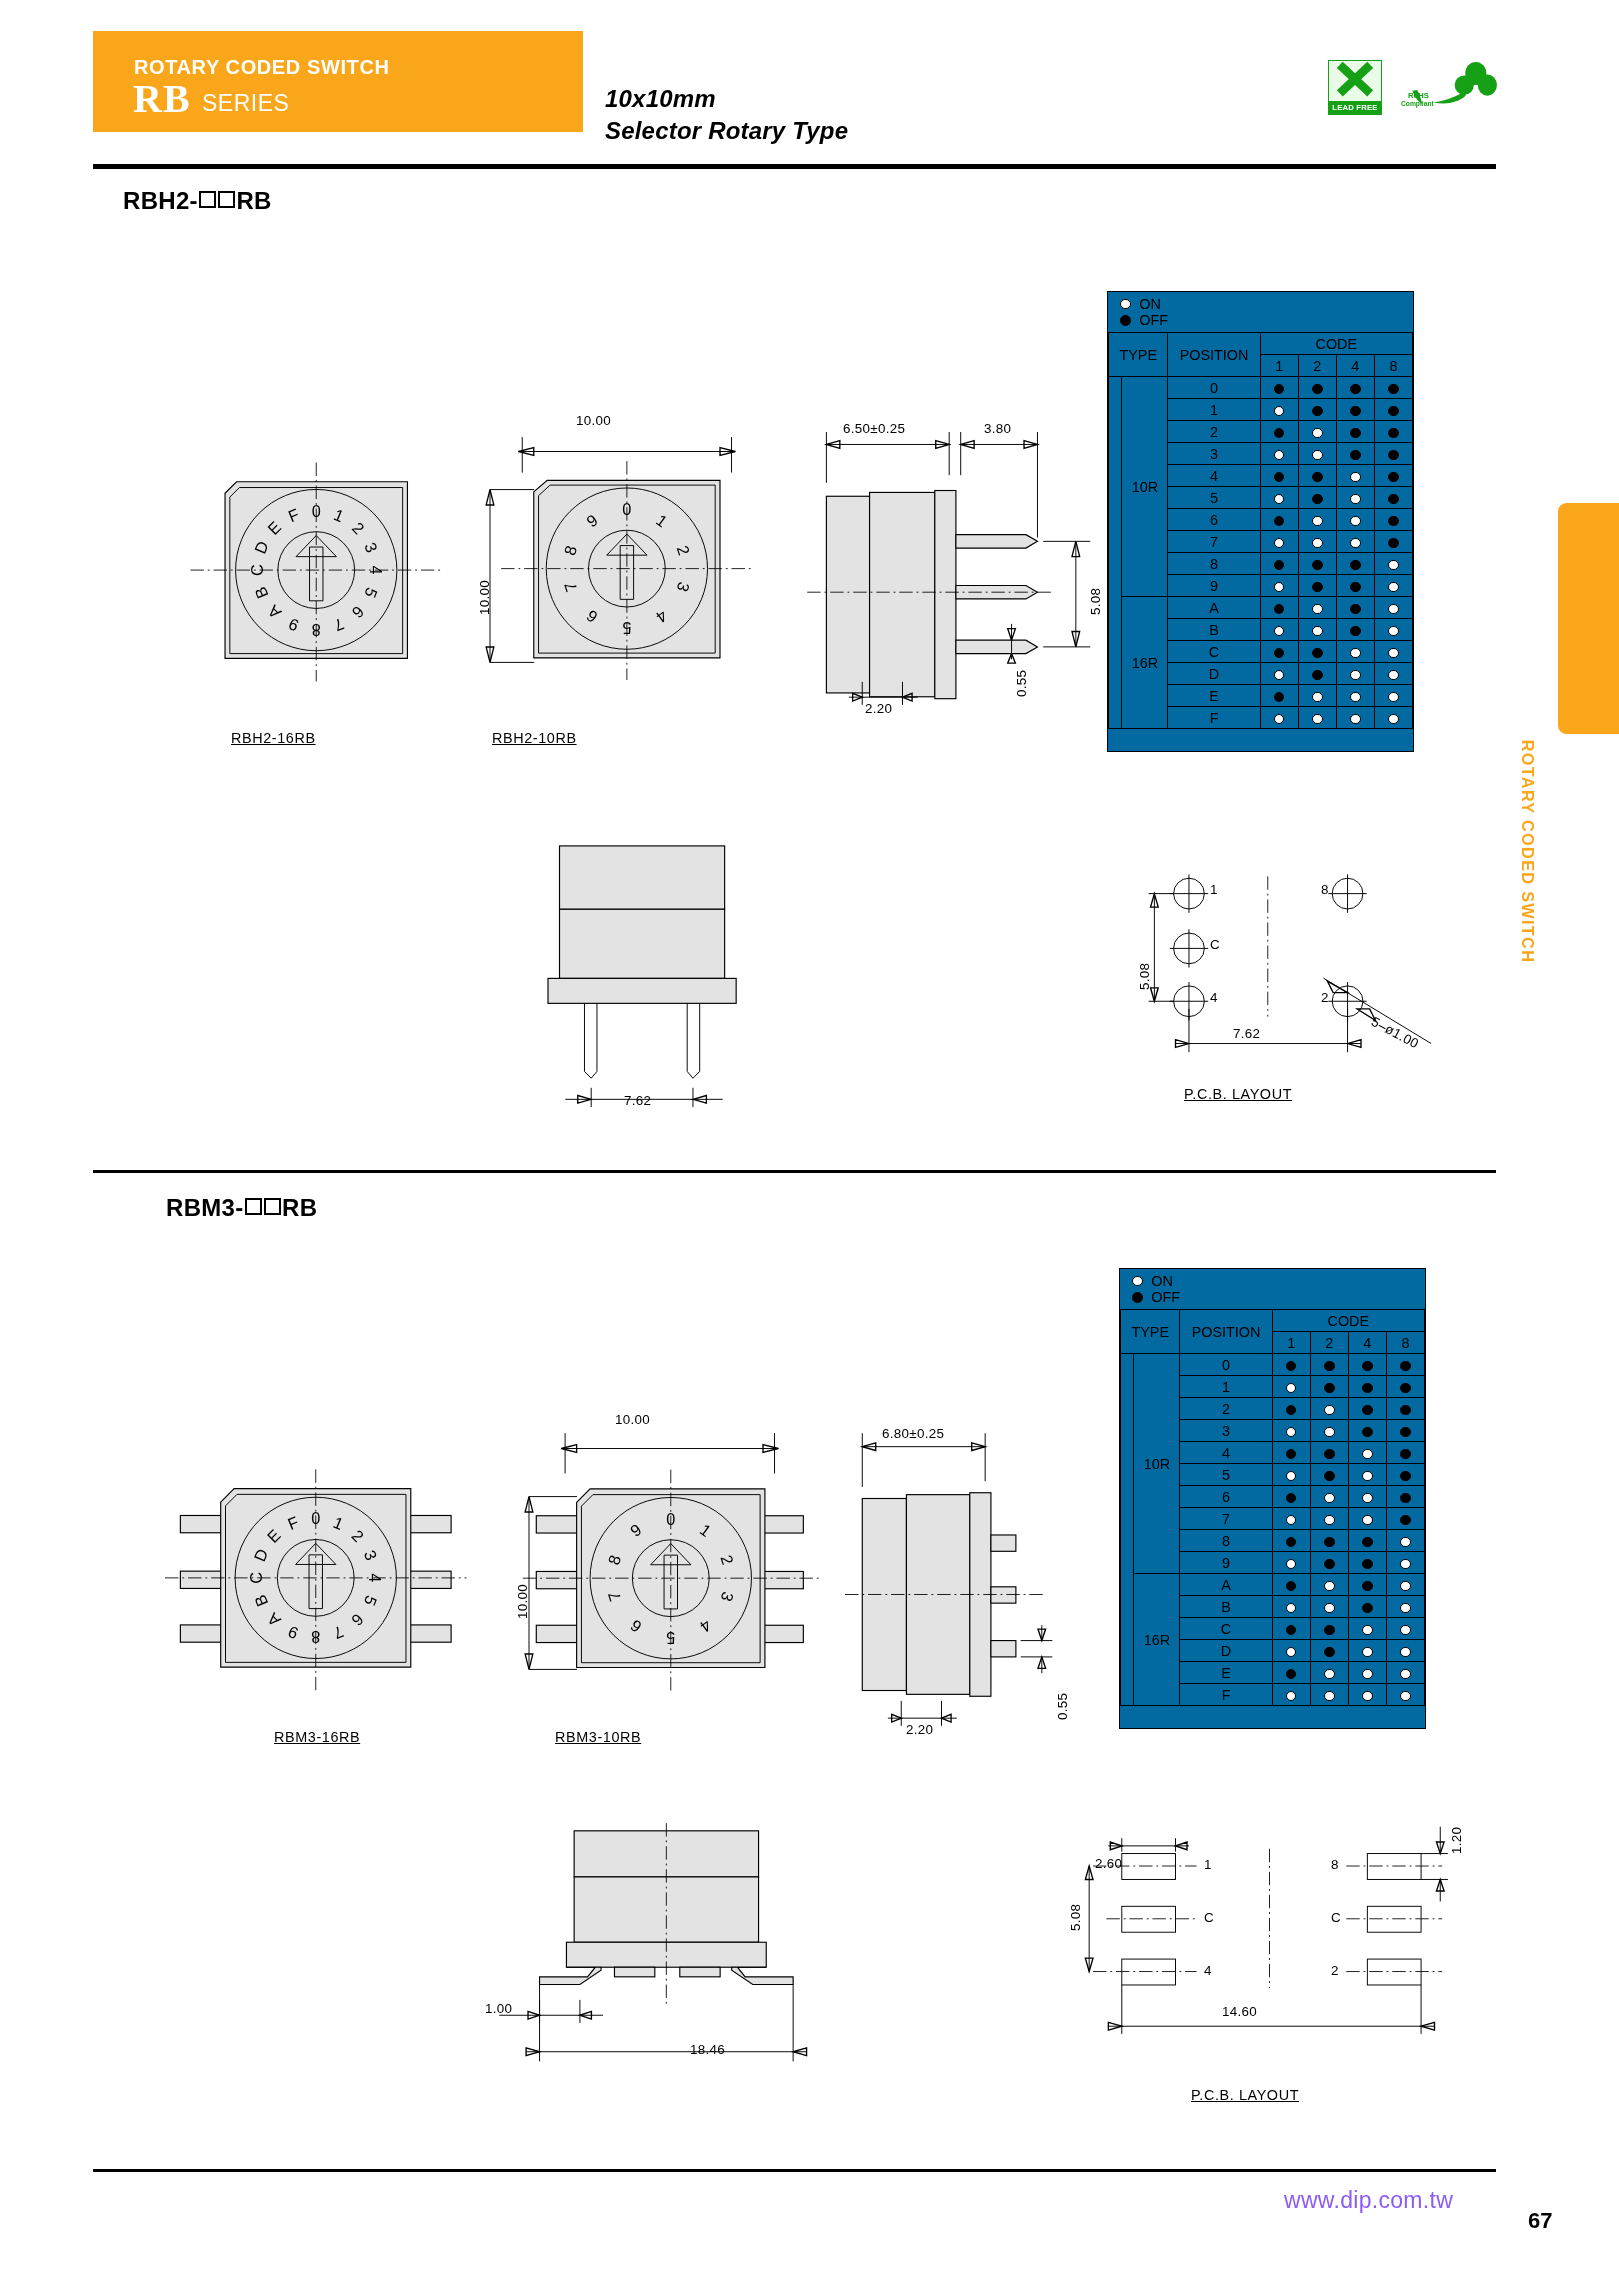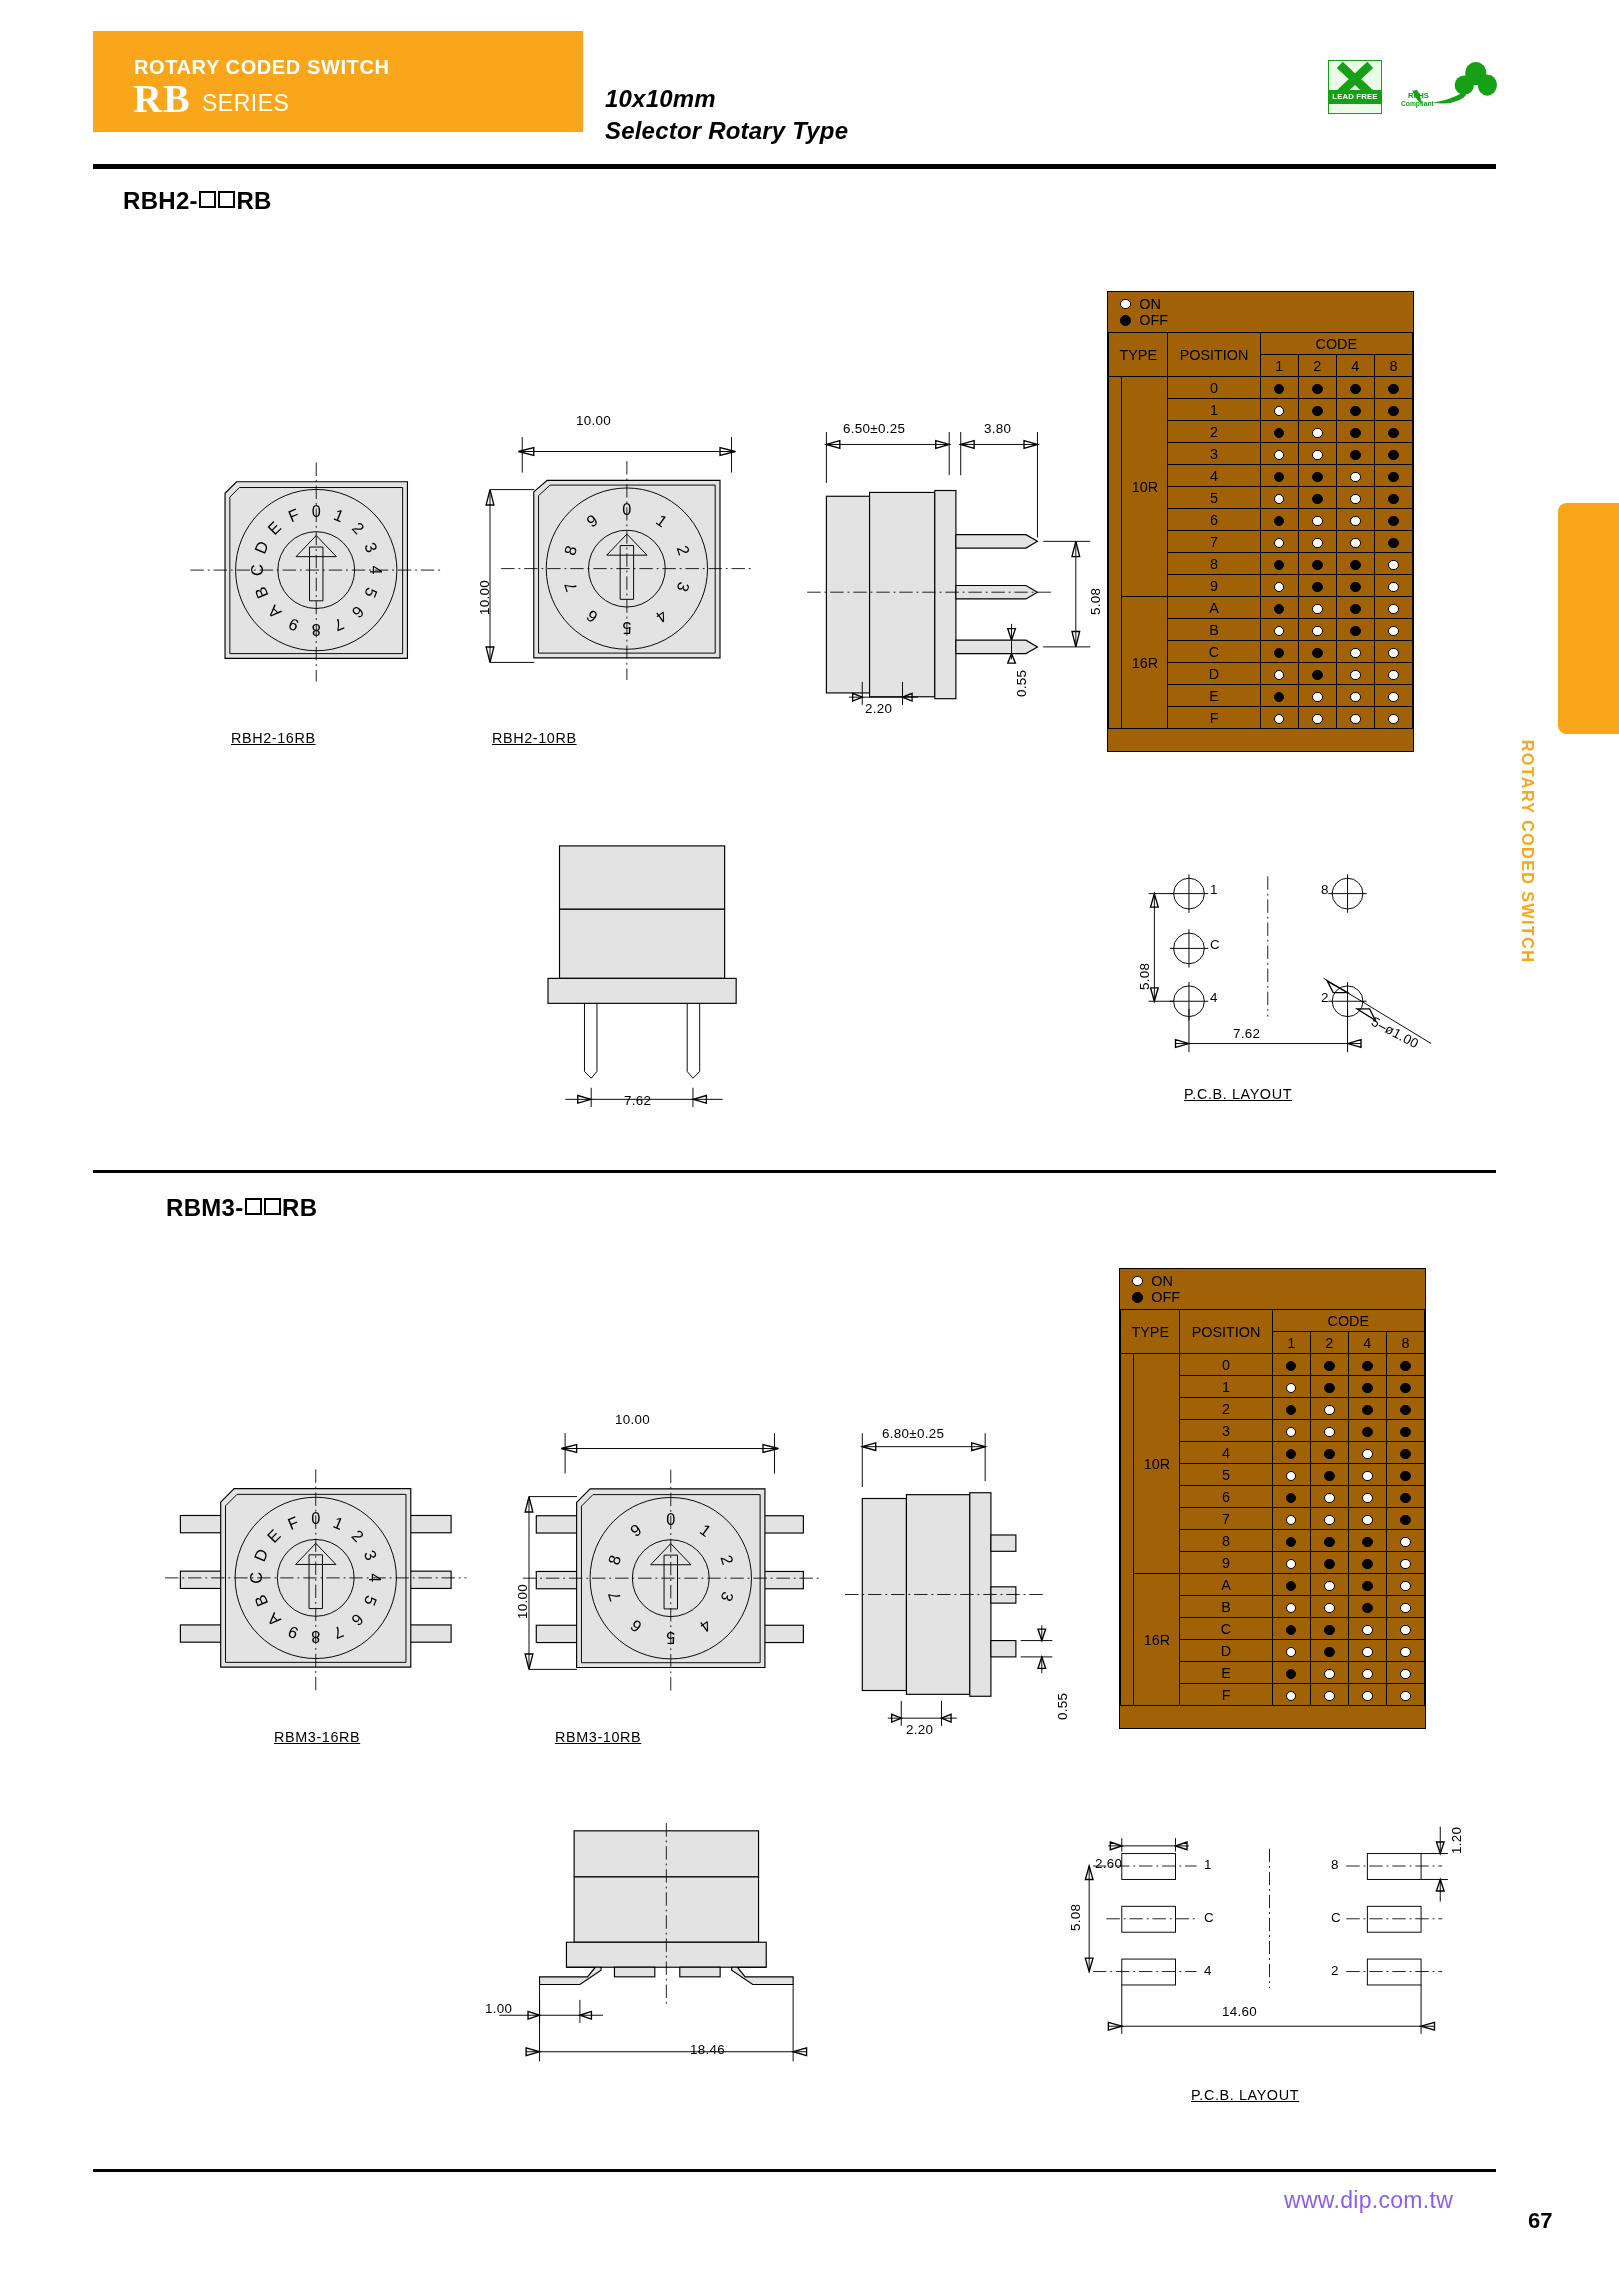--- a/index.html
+++ b/index.html
@@ -11,21 +11,21 @@
   .hdr-sub{position:absolute;left:134px;top:56px;font-size:20px;font-weight:bold;color:#fff;letter-spacing:0.6px;font-family:"Liberation Sans",sans-serif;}
   .hdr-rb{position:absolute;left:133px;top:79px;font-size:40px;font-weight:bold;color:#fff;font-family:"Liberation Serif",serif;letter-spacing:1px;line-height:1;}
   .hdr-series{position:absolute;left:202px;top:90px;font-size:23px;font-weight:normal;color:#fff;letter-spacing:0.5px;}
   .hdr-t1{position:absolute;left:605px;top:85px;font-size:24px;font-weight:bold;font-style:italic;letter-spacing:0.2px;}
   .hdr-t2{position:absolute;left:605px;top:117px;font-size:24px;font-weight:bold;font-style:italic;letter-spacing:0.2px;}
   .hdr-rule{position:absolute;left:93px;top:164px;width:1403px;height:4.8px;background:#000;}
 
   
   .lf{position:absolute;left:1328px;top:60px;width:54px;height:54px;border:1.9px solid #16a016;background:#eafbe7;box-sizing:border-box;}
   .lf-x{position:absolute;left:1332px;top:61px;width:46px;height:38px;}
-  .lf-t{position:absolute;left:1328px;top:90px;width:54px;height:14.4px;background:#16a016;color:#fff;font-size:7.7px;font-weight:bold;text-align:center;line-height:14.4px;letter-spacing:0.2px;}
+  .lf-t{position:absolute;left:1328px;top:101px;width:54px;height:14.4px;background:#16a016;color:#fff;font-size:7.7px;font-weight:bold;text-align:center;line-height:14.4px;letter-spacing:0.2px;}
   .rohs{position:absolute;left:1395px;top:58px;width:101px;height:58px;}
   .rohs-t1{position:absolute;left:1408px;top:91px;font-size:7.7px;font-weight:bold;color:#16a016;}
   .rohs-t2{position:absolute;left:1401px;top:100px;font-size:6.7px;font-weight:bold;color:#16a016;}
 
   
   .tab{position:absolute;left:1558px;top:503px;width:61px;height:231px;background:#faa61a;border-radius:8.6px 0 0 8.6px;}
   .tab-lbl{position:absolute;left:1558px;top:734px;width:231px;height:61px;transform-origin:0 0;transform:rotate(90deg);color:#faa61a;font-size:16.3px;font-weight:bold;letter-spacing:1.3px;line-height:61px;text-align:left;padding-left:5.8px;box-sizing:border-box;white-space:nowrap;}
 
   
   .sec-title{position:absolute;font-size:24px;font-weight:bold;letter-spacing:0.3px;}
@@ -37,21 +37,21 @@
   .dim{position:absolute;font-size:13.4px;letter-spacing:0.3px;white-space:nowrap;font-family:"Liberation Sans",sans-serif;}
   .dimv{position:absolute;font-size:13.4px;letter-spacing:0.3px;white-space:nowrap;transform-origin:0 0;transform:rotate(-90deg);font-family:"Liberation Sans",sans-serif;}
   svg{position:absolute;overflow:visible;}
   .ln{stroke:#000;stroke-width:1;fill:none;}
   .ln2{stroke:#000;stroke-width:1.4;fill:none;}
   .body-fill{fill:#e3e3e3;stroke:#000;stroke-width:1.2;}
   .dash{stroke:#000;stroke-width:.9;fill:none;stroke-dasharray:14 4 2 4;}
   .glyph{font-family:"Liberation Sans",sans-serif;font-size:17px;fill:#000;}
 
   
-  .ctbl{position:absolute;border:1.5px solid #000;box-sizing:border-box;background:#a16207;}
+  .ctbl{position:absolute;border:1.5px solid #000;box-sizing:border-box;background:#0369a1;}
   .ctbl table{border-collapse:collapse;width:100%;font-size:14.4px;font-family:"Liberation Sans",sans-serif;}
   .ctbl td,.ctbl th{border:1px solid #000;text-align:center;font-weight:normal;padding:0;height:21px;}
   .ctbl .legend{border:none;border-bottom:1px solid #000;text-align:left;padding:3.8px 0 3.8px 11.5px;height:auto;}
   .dot{display:inline-block;width:10.6px;height:10.6px;border-radius:50%;border:1.3px solid #000;box-sizing:border-box;vertical-align:middle;}
   .dot.off{background:#000;}
   .dot.on{background:#fff;}
   .lgd-row{display:flex;align-items:center;gap:8.6px;line-height:16.3px;font-size:14.4px;}
 
   
   .ftr-rule{position:absolute;left:93px;top:2169px;width:1403px;height:2.9px;background:#000;}

